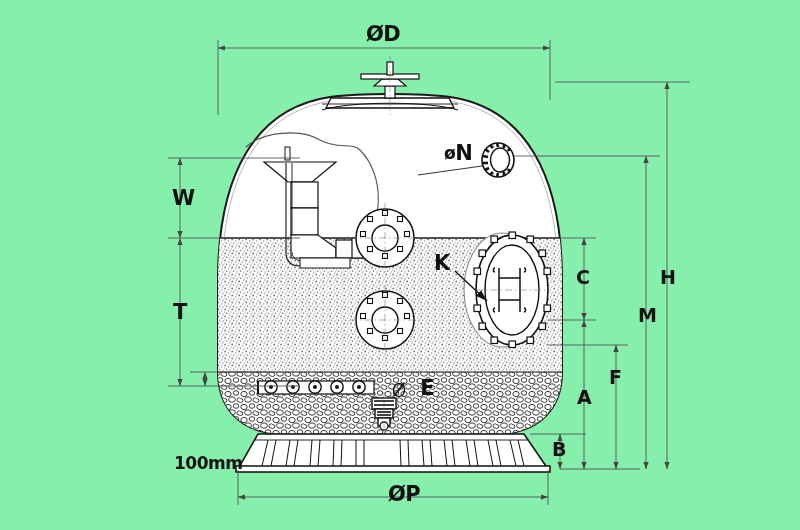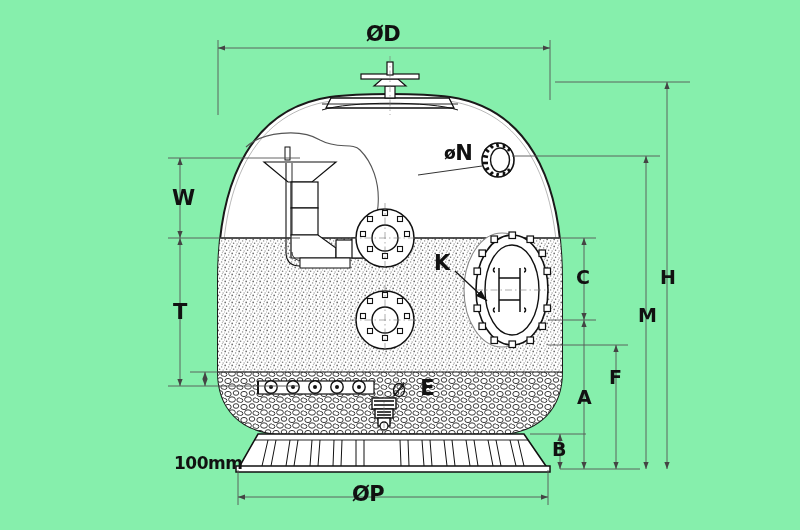--- a/index.html
+++ b/index.html
@@ -304,21 +304,21 @@
       <path d="M418,175 L482,166" fill="none" stroke="#333" stroke-width="1"></path>
       <path d="M455,271 L487,301" fill="none" stroke="#111" stroke-width="1.3" marker-end="url(#leadArr)"></path>
       <path d="M404,382 L392,398" fill="none" stroke="#333" stroke-width="1"></path>
       <ellipse cx="399" cy="390" rx="5.5" ry="6.5" fill="none" stroke="#111" stroke-width="1.3"></ellipse>
       <line x1="394" y1="396" x2="404" y2="384" stroke="#111" stroke-width="1.2"></line>
     </g>
   </svg>
 
   <div class="dimlbl sz-lg" style="left:366px;top:24px;">ØD</div>
 
-  <div class="dimlbl sz-lg" style="left:352px;top:484px;text-align:center;">ØP</div>
+  <div class="dimlbl sz-lg" style="left:388px;top:484px;text-align:center;">ØP</div>
 
   <div class="dimlbl sz-lg" style="left:172px;top:188px;">W</div>
 
   <div class="dimlbl sz-lg" style="left:173px;top:302px;">T</div>
 
   <div class="dimlbl sz-sm" style="left:174px;top:409px;margin-top:46px;">100mm</div>
 
   <div class="dimlbl sz-md" style="left:576px;top:268px;">C</div>
 
   <div class="dimlbl sz-md" style="left:577px;top:388px;">A</div>

